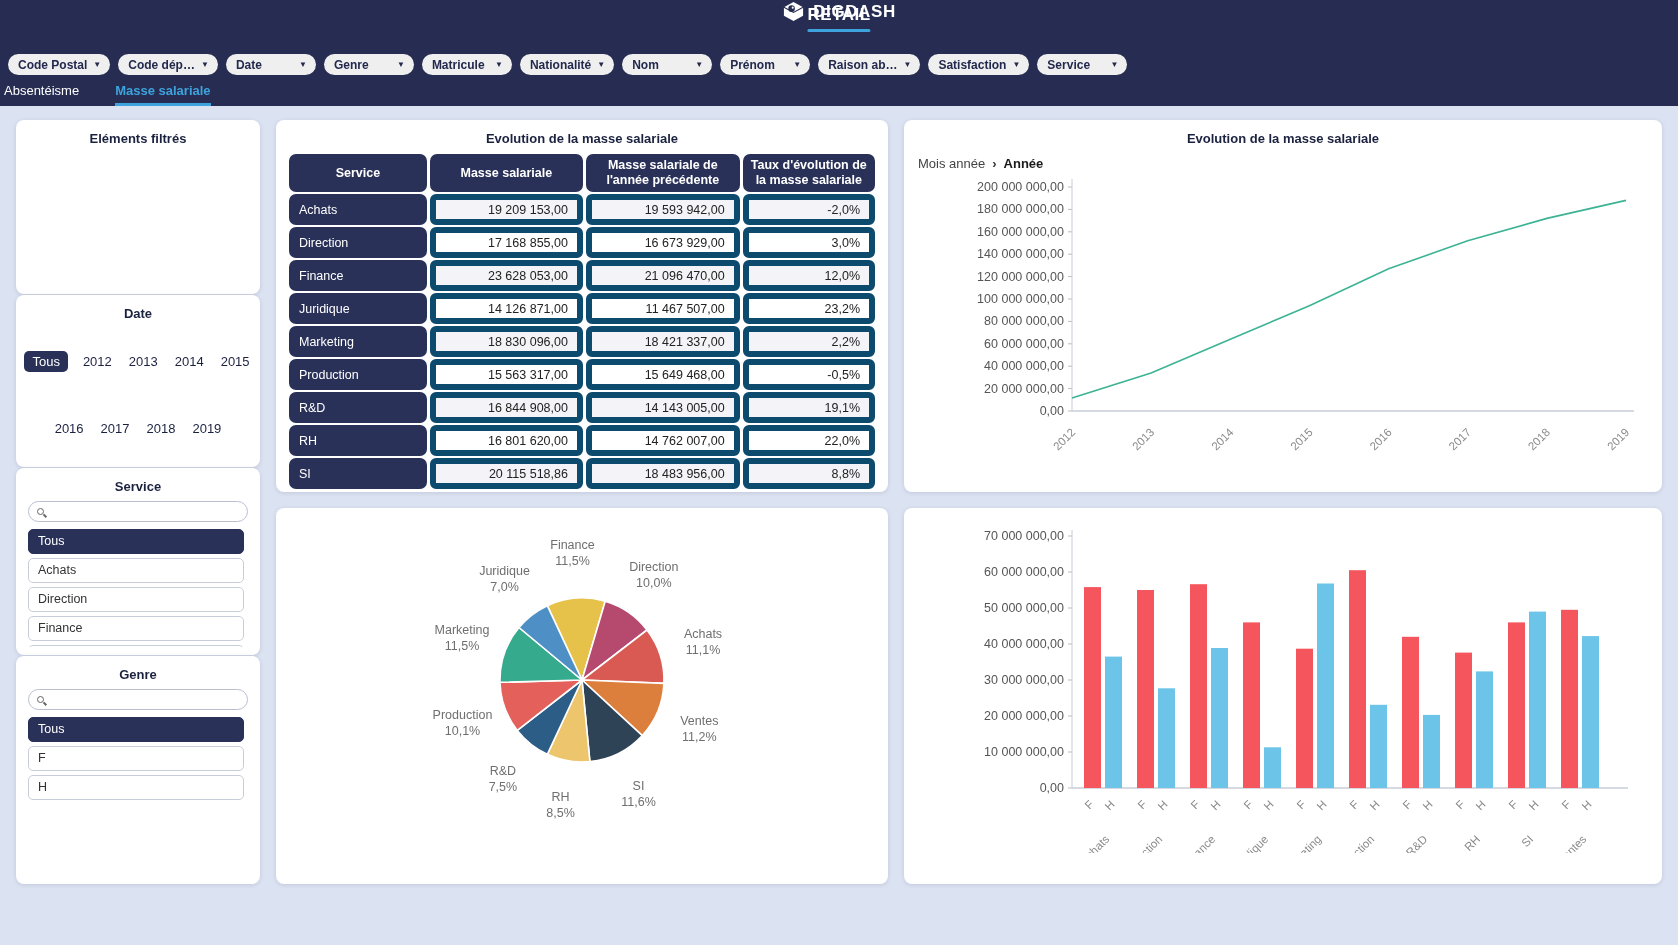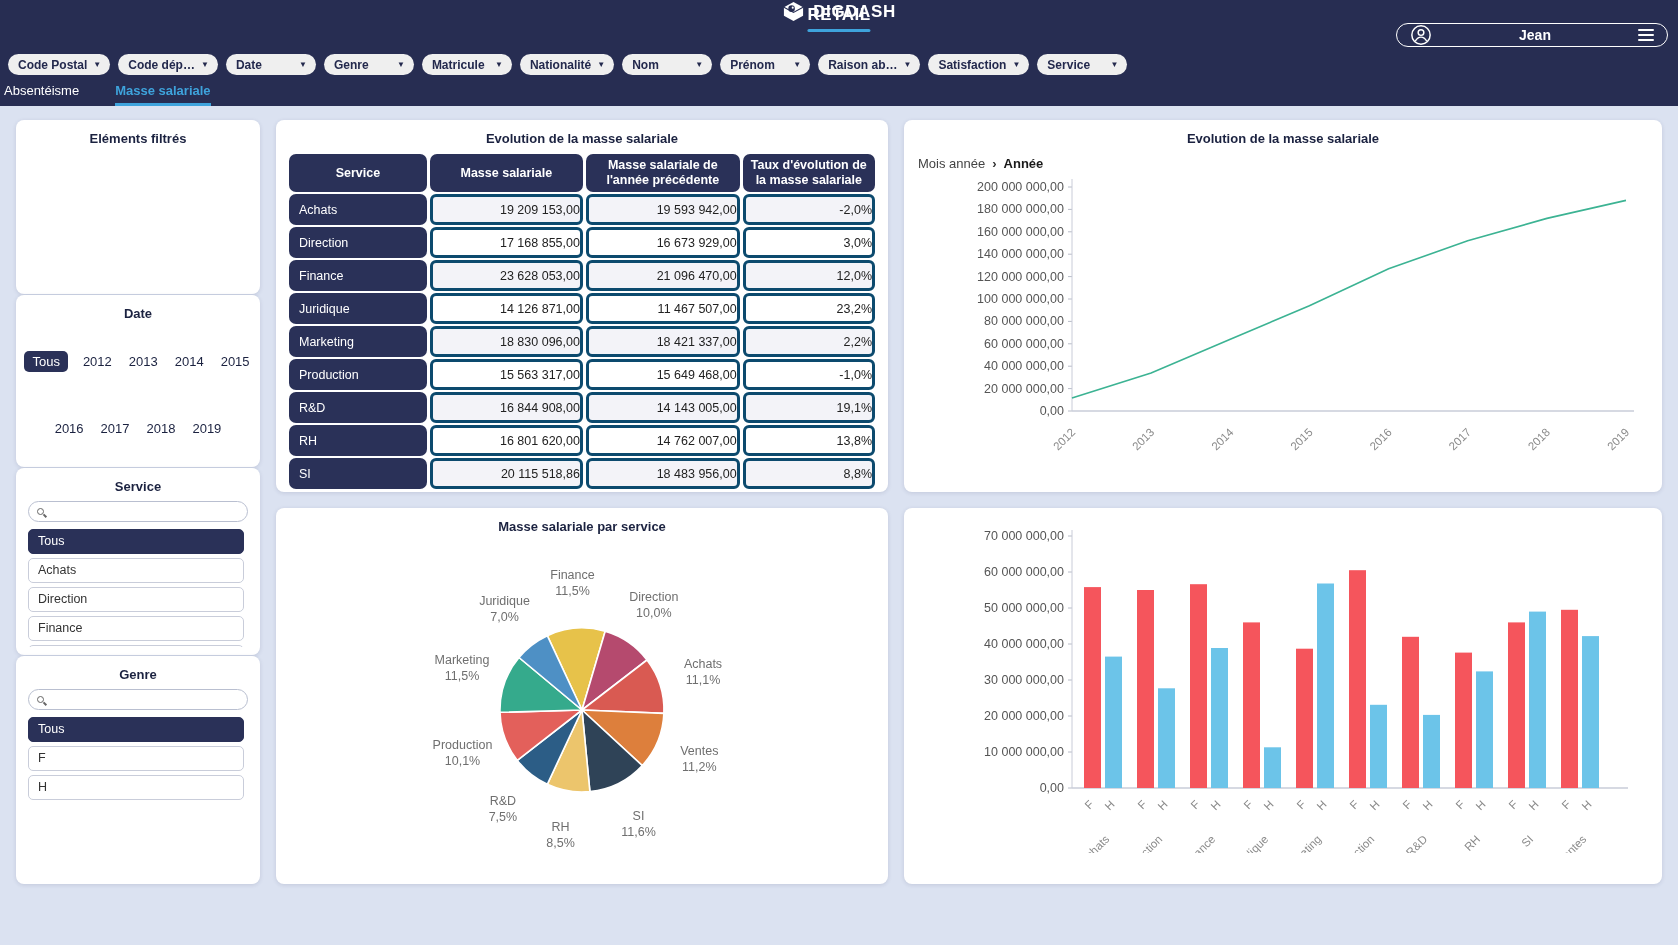--- a/index.html
+++ b/index.html
@@ -68,22 +68,22 @@
     padding-left:9px; font-size:12.5px; color:#333; background:#fff; cursor:pointer; }
   .item.selected { background:#2a3158; border-color:#2a3158; color:#fff; }
 
   
   .table-wrap { padding:2px 10px 0; height:calc(100% - 32px); overflow:hidden; }
   table { width:100%; border-collapse:separate; border-spacing:3px 2px; font-size:12.5px; }
   th { background:#2a3158; color:#fff; font-weight:bold; border-radius:7px;
     height:38px; padding:2px 8px; text-align:center; line-height:1.2; }
   td.svc { background:#2a3158; color:#fff; border-radius:7px; padding-left:10px;
     height:31px; font-size:12.5px; cursor:pointer; }
-  td.num { border:3px solid #0c4a6e; border-radius:6px; text-align:right;
-    color:#222; background:#fff; height:31px; }
+  td.num { border:6px solid #0c4a6e; border-radius:6px; text-align:right;
+    padding-right:9px; color:#222; background:#fff; height:31px; }
   tr.alt td.num { background:#f3f3f8; }
 
   
   .breadcrumb { margin:6px 0 0 14px; font-size:13px; color:#444; display:flex;
     align-items:center; gap:7px; }
   .crumb { cursor:pointer; }
   .crumb-sep { font-weight:bold; color:#333; font-size:13px; }
   .crumb-active { font-weight:bold; color:#1a1a1a; }
   .axis-lbl { font-size:12.5px; fill:#555; }
   .axis-lbl-sm { font-size:11.5px; fill:#8a8a8a; }
@@ -97,33 +97,20 @@
   <div class="brand">
     <svg width="23" height="23" viewBox="0 0 24 24">
       <polygon points="12,2 22,7.5 22,16.5 12,22 2,16.5 2,7.5" fill="#ffffff"></polygon>
       <circle cx="10" cy="9" r="3.4" fill="#272d52"></circle>
       <circle cx="11.2" cy="8" r="1.1" fill="#ffffff"></circle>
       <path d="M2 7.5 L12 13 L22 7.5" stroke="#272d52" stroke-width="1.1" fill="none"></path>
     </svg>
     <span class="brand-name">DIGDASH</span>
   </div>
   <div class="nav-title">RETAIL</div>
-  <div class="user-pill">
-    <svg width="22" height="22" viewBox="0 0 24 24" fill="none" stroke="#fff" stroke-width="1.6">
-      <circle cx="12" cy="12" r="10"></circle>
-      <circle cx="12" cy="9.3" r="3.1"></circle>
-      <path d="M5.8 18.6 C7.5 15.6 9.6 14.3 12 14.3 C14.4 14.3 16.5 15.6 18.2 18.6"></path>
-    </svg>
-    <span class="user-name">Jean</span>
-    <span class="burger">
-        <span></span>
-        <span></span>
-        <span></span>
-      </span>
-  </div>
 </div>
 
 <div class="filterbar" id="filterbar">
     <div class="pill">
       <span>Code Postal</span>
       <span class="caret">▼</span>
     </div>
     <div class="pill">
       <span>Code dép…</span>
       <span class="caret">▼</span>
@@ -271,33 +258,33 @@
             <tr class="alt">
               <td class="svc">Marketing</td>
               <td class="num">18 830 096,00</td>
               <td class="num">18 421 337,00</td>
               <td class="num">2,2%</td>
             </tr>
             <tr>
               <td class="svc">Production</td>
               <td class="num">15 563 317,00</td>
               <td class="num">15 649 468,00</td>
-              <td class="num">-1,0%</td>
+              <td class="num">-0,5%</td>
             </tr>
             <tr class="alt">
               <td class="svc">R&amp;D</td>
               <td class="num">16 844 908,00</td>
               <td class="num">14 143 005,00</td>
               <td class="num">19,1%</td>
             </tr>
             <tr>
               <td class="svc">RH</td>
               <td class="num">16 801 620,00</td>
               <td class="num">14 762 007,00</td>
-              <td class="num">13,8%</td>
+              <td class="num">22,0%</td>
             </tr>
             <tr class="alt">
               <td class="svc">SI</td>
               <td class="num">20 115 518,86</td>
               <td class="num">18 483 956,00</td>
               <td class="num">8,8%</td>
             </tr>
           </tbody>
       </table>
     </div>
@@ -341,21 +328,20 @@
         <text x="330.2857142857143" y="262" text-anchor="end" class="axis-lbl-sm" transform="rotate(-45 330.2857142857143 262)">2014</text>
         <text x="409.42857142857144" y="262" text-anchor="end" class="axis-lbl-sm" transform="rotate(-45 409.42857142857144 262)">2015</text>
         <text x="488.57142857142856" y="262" text-anchor="end" class="axis-lbl-sm" transform="rotate(-45 488.57142857142856 262)">2016</text>
         <text x="567.7142857142858" y="262" text-anchor="end" class="axis-lbl-sm" transform="rotate(-45 567.7142857142858 262)">2017</text>
         <text x="646.8571428571429" y="262" text-anchor="end" class="axis-lbl-sm" transform="rotate(-45 646.8571428571429 262)">2018</text>
         <text x="726" y="262" text-anchor="end" class="axis-lbl-sm" transform="rotate(-45 726 262)">2019</text>
       </svg>
   </div>
 
   <div class="card">
-    <div class="card-title">Masse salariale par service</div>
     <svg id="pie-svg" width="612" height="330" viewBox="0 0 612 330">
         <path d="M306,172 L271.3,97.7 A82,82 0 0 1 329.2,93.3 Z" fill="#e7c24a" stroke="#ffffff" stroke-width="1.6" stroke-linejoin="round"></path>
         <text x="296.5" y="41.4" text-anchor="middle" class="pie-lbl"><tspan x="296.5" dy="0">Finance</tspan><tspan x="296.5" dy="16">11,5%</tspan></text>
         <path d="M306,172 L329.2,93.3 A82,82 0 0 1 371.0,122.0 Z" fill="#b54a6e" stroke="#ffffff" stroke-width="1.6" stroke-linejoin="round"></path>
         <text x="377.8" y="63.2" text-anchor="middle" class="pie-lbl"><tspan x="377.8" dy="0">Direction</tspan><tspan x="377.8" dy="16">10,0%</tspan></text>
         <path d="M306,172 L371.0,122.0 A82,82 0 0 1 387.9,175.4 Z" fill="#d95a52" stroke="#ffffff" stroke-width="1.6" stroke-linejoin="round"></path>
         <text x="427.0" y="129.6" text-anchor="middle" class="pie-lbl"><tspan x="427.0" dy="0">Achats</tspan><tspan x="427.0" dy="16">11,1%</tspan></text>
         <path d="M306,172 L387.9,175.4 A82,82 0 0 1 366.3,227.6 Z" fill="#dd7f3c" stroke="#ffffff" stroke-width="1.6" stroke-linejoin="round"></path>
         <text x="423.3" y="216.6" text-anchor="middle" class="pie-lbl"><tspan x="423.3" dy="0">Ventes</tspan><tspan x="423.3" dy="16">11,2%</tspan></text>
         <path d="M306,172 L366.3,227.6 A82,82 0 0 1 313.9,253.6 Z" fill="#2f4357" stroke="#ffffff" stroke-width="1.6" stroke-linejoin="round"></path>

